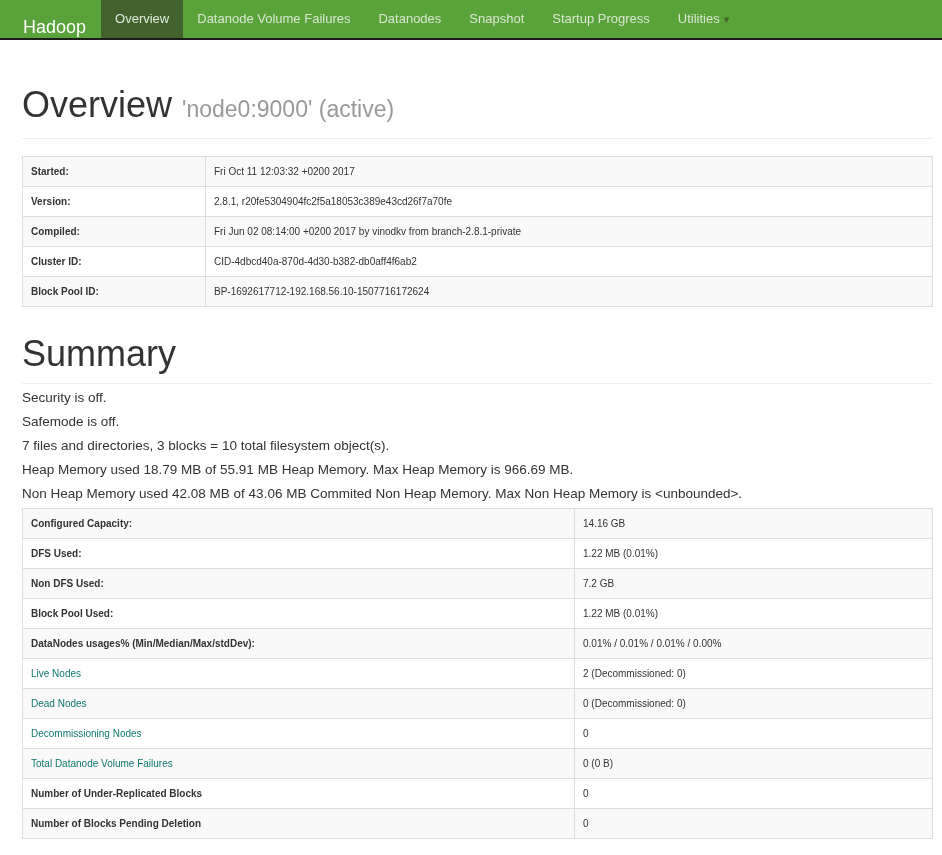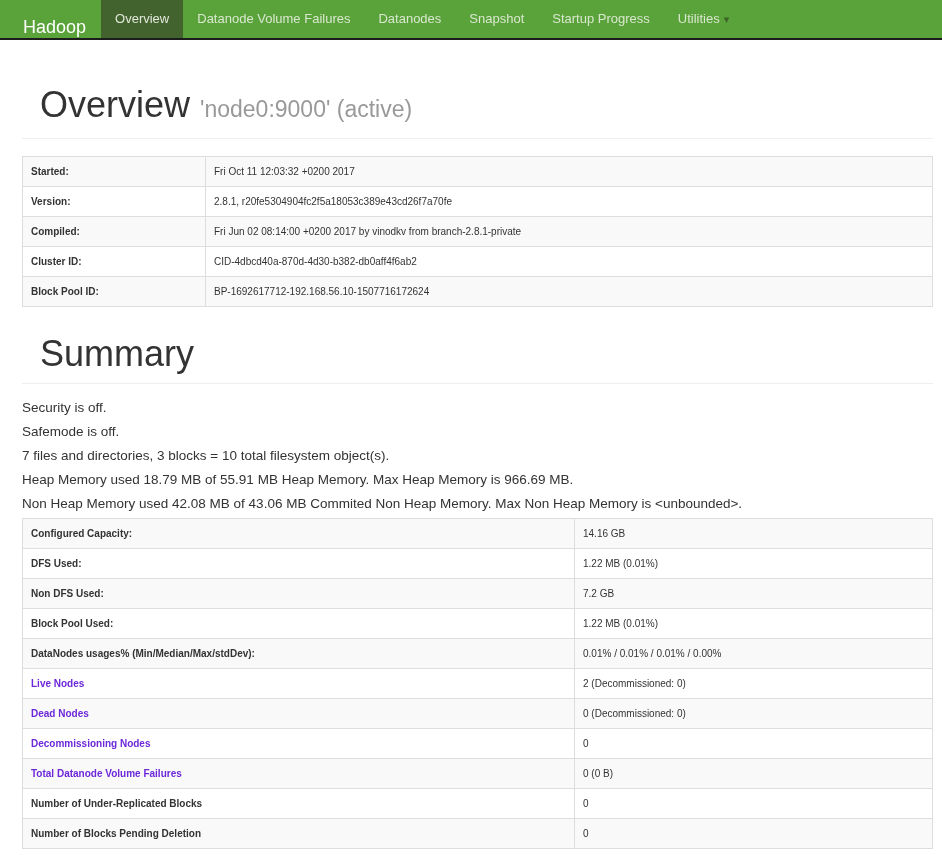--- a/index.html
+++ b/index.html
@@ -11,39 +11,39 @@
     display:flex; align-items:stretch; padding-left:8px; }
   .navbar .brand { color:#ffffff; font-size:18px; line-height:38px; padding:8px 15px;
     text-decoration:none; cursor:pointer; }
   .navbar .nav-item { color:#d9e7cf; font-size:13px; line-height:38px; padding:0 14px;
     text-decoration:none; cursor:pointer; white-space:nowrap; }
   .navbar .nav-item.active { background:#42622e; color:#e3e9dc; }
   .navbar .caret { display:inline-block; margin-left:4px; color:#3f6526; font-size:11px; }
 
   
   .page { padding:0 9px 0 22px; }
-  h1 { font-size:36px; font-weight:400; color:#333; line-height:38px;margin-left:18px; }
+  h1 { font-size:36px; font-weight:400; color:#333; line-height:38px; }
   h1 .sub { font-size:23px; color:#999; }
   .h-overview { margin-top:46px; }
   .h-summary  { margin-top:28px; }
   hr { border:none; border-top:1px solid #eee; margin-top:10px; }
 
   
   table { width:100%; border-collapse:collapse; font-size:10px; margin-top:17px; }
   th, td { border:1px solid #ddd; padding:7px 8px; line-height:15px; text-align:left;
     vertical-align:top; }
   th { font-weight:bold; color:#333; }
   tbody tr:nth-child(odd) { background:#f9f9f9; }
   #info-table th { width:183px; }
   #summary-table th { width:552px; }
   #summary-table { margin-top:4px; }
-  a.row-link { color:#6d28d9; text-decoration:none; font-weight:bold; cursor:pointer; }
+  a.row-link { color:#0f766e; text-decoration:none; font-weight:normal; cursor:pointer; }
 
   
-  .summary-text { margin-top:14px; font-size:13.5px; }
+  .summary-text { margin-top:4px; font-size:13.5px; }
   .summary-text p { line-height:20px; margin-bottom:4px; }
 </style>
 </head>
 <body>
 
 <nav class="navbar">
   <a class="brand">Hadoop</a>
   <div id="nav-items" style="display:flex;">
       <a class="nav-item active">Overview</a>
       <a class="nav-item">Datanode Volume Failures</a>

